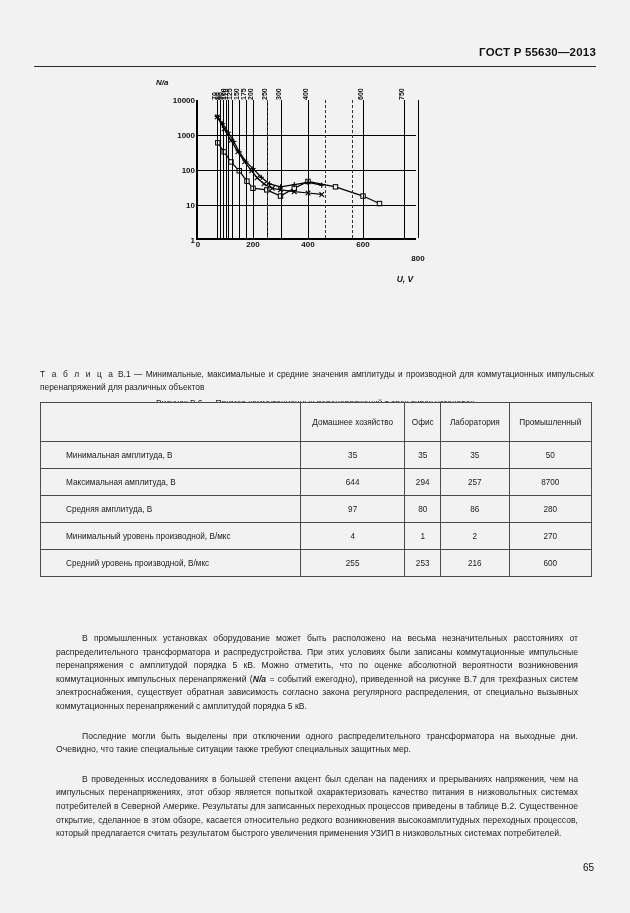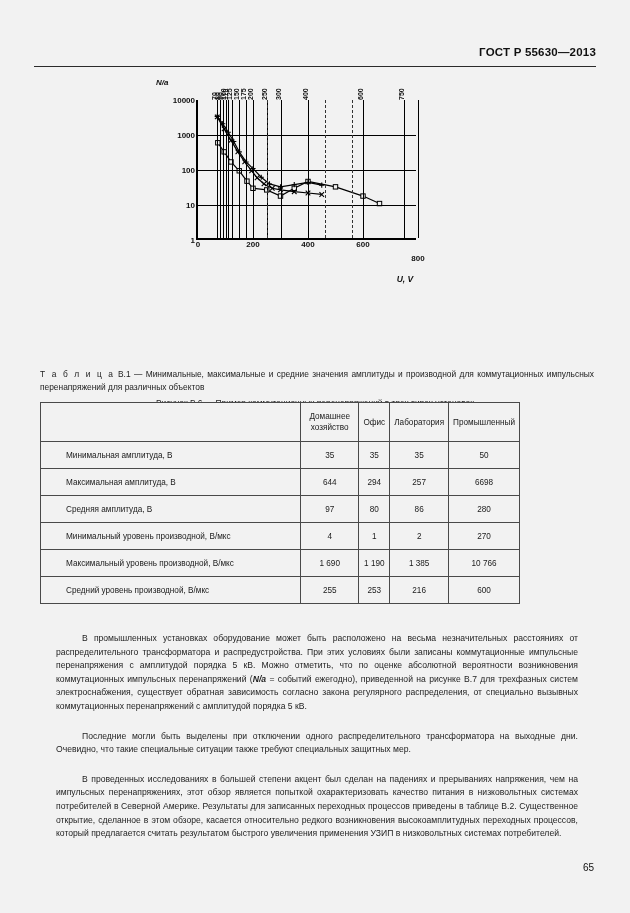--- a/index.html
+++ b/index.html
@@ -97,21 +97,21 @@
   }
 
   
   .tbl-caption{
     position:absolute;left:40px;right:36px;top:368px;
     font-size:8.4px;color:#222;line-height:13px;text-align:justify;
   }
   .tbl-caption .spaced{letter-spacing:1.6px;}
   table.data{
     position:absolute;left:40px;top:402px;
-    width:480px;
+    width:552px;
     border-collapse:collapse;
     font-size:8.2px;color:#1a1a1a;
     background:#f2f2f2;
   }
   table.data td{
     border:1px solid #4a4a4a;
     padding:0;
     height:26px;
     vertical-align:middle;
   }
@@ -285,44 +285,37 @@
           <td class="num">35</td>
           <td class="num">35</td>
           <td class="num">35</td>
           <td class="num">50</td>
         </tr>
         <tr>
           <td class="lbl">Максимальная амплитуда, В</td>
           <td class="num">644</td>
           <td class="num">294</td>
           <td class="num">257</td>
-          <td class="num">6698</td>
+          <td class="num">8700</td>
         </tr>
         <tr>
           <td class="lbl">Средняя амплитуда, В</td>
           <td class="num">97</td>
           <td class="num">80</td>
           <td class="num">86</td>
           <td class="num">280</td>
         </tr>
         <tr>
           <td class="lbl">Минимальный уровень производной, В/мкс</td>
           <td class="num">4</td>
           <td class="num">1</td>
           <td class="num">2</td>
           <td class="num">270</td>
         </tr>
         <tr>
-          <td class="lbl">Максимальный уровень производной, В/мкс</td>
-          <td class="num">1 690</td>
-          <td class="num">1 190</td>
-          <td class="num">1 385</td>
-          <td class="num">10 766</td>
-        </tr>
-        <tr>
           <td class="lbl">Средний уровень производной, В/мкс</td>
           <td class="num">255</td>
           <td class="num">253</td>
           <td class="num">216</td>
           <td class="num">600</td>
         </tr>
       </tbody>
   </table>
 
   <div class="body-text">

